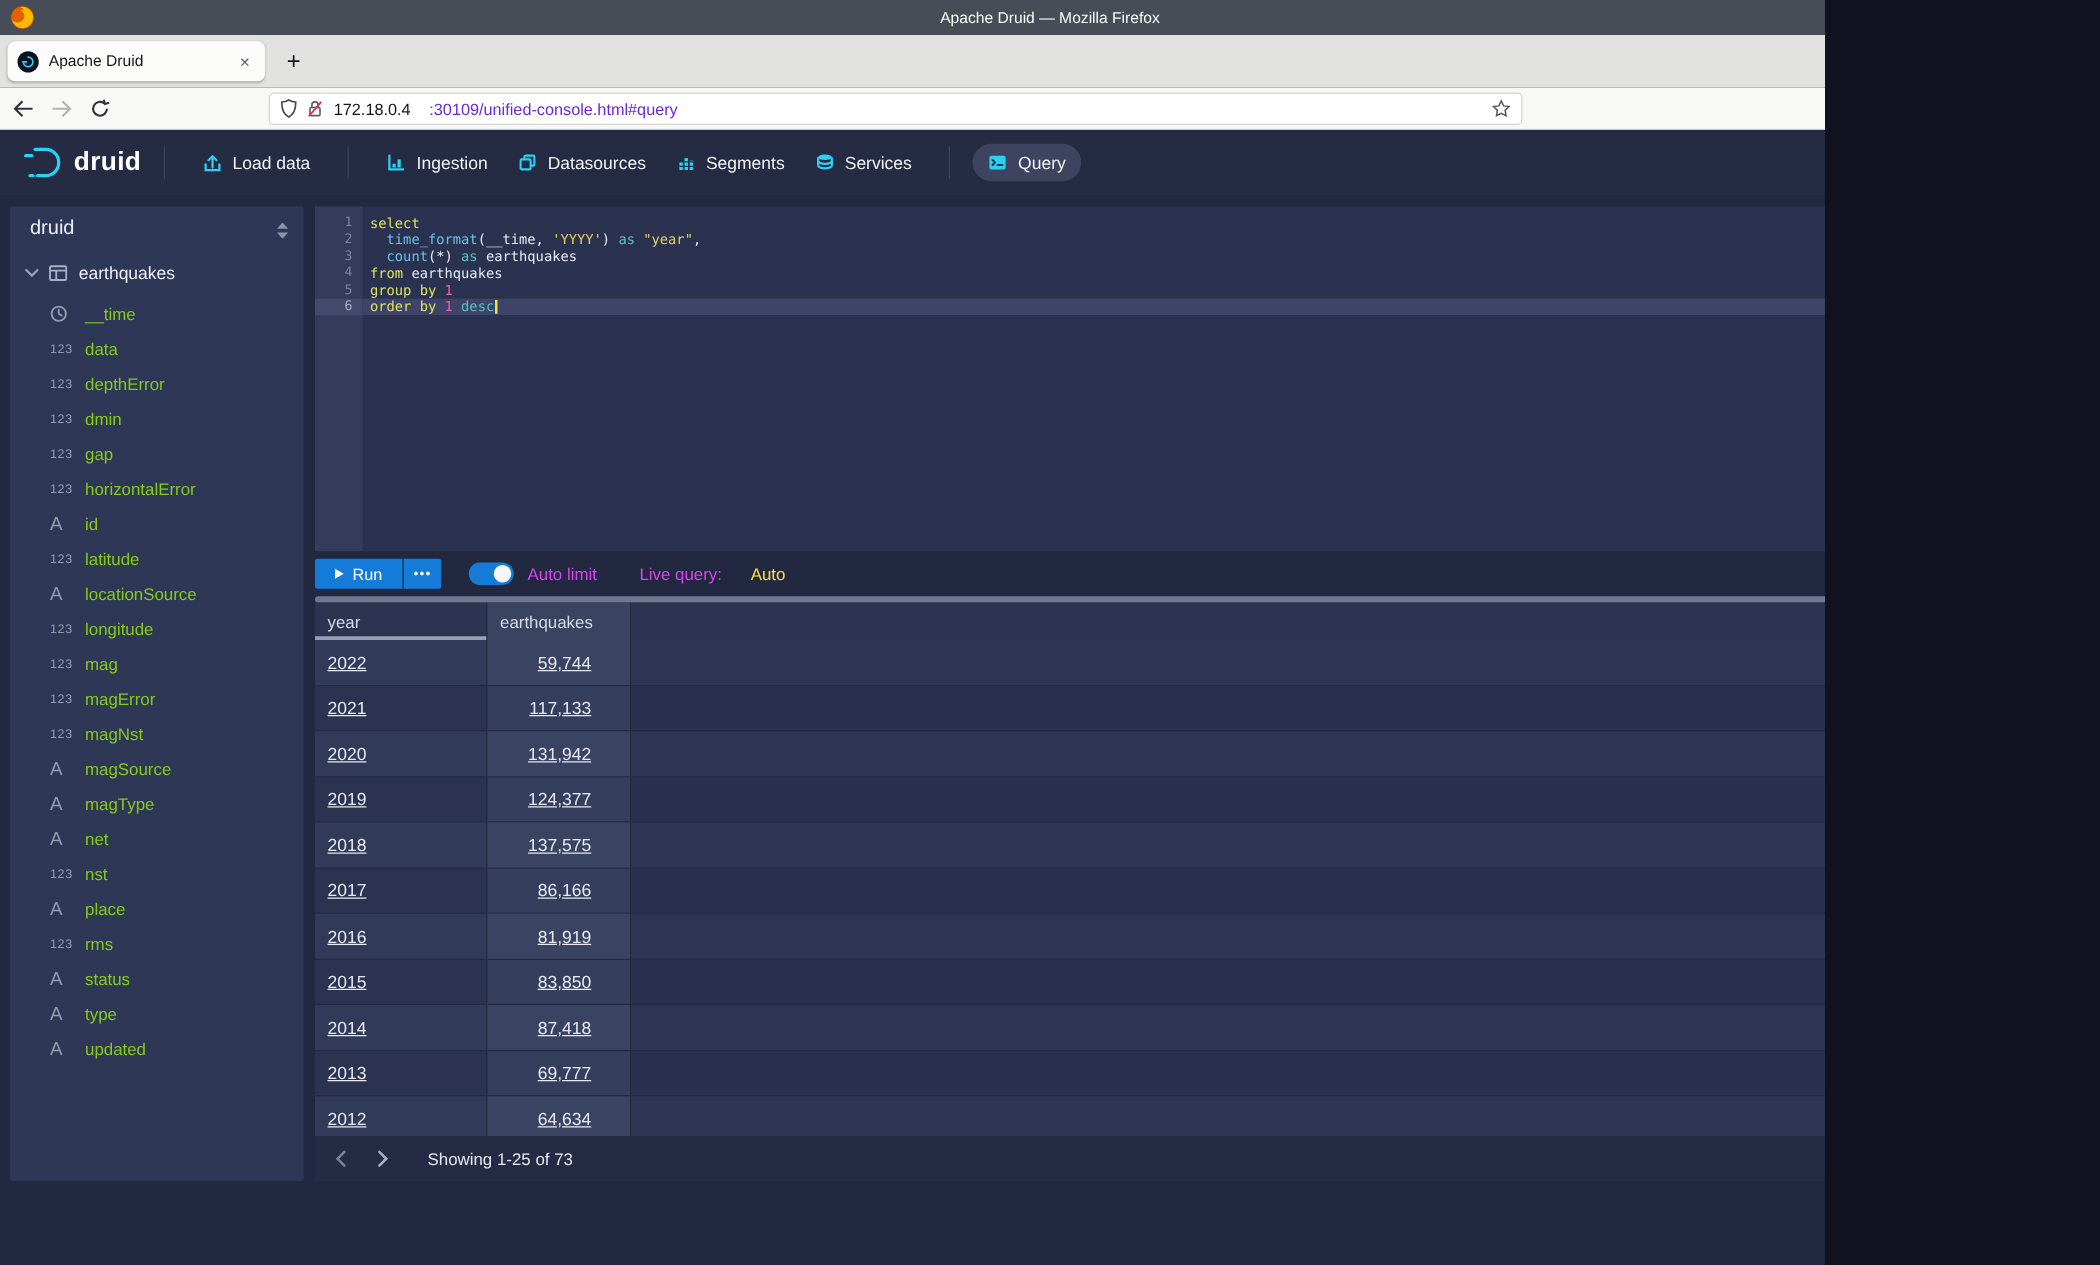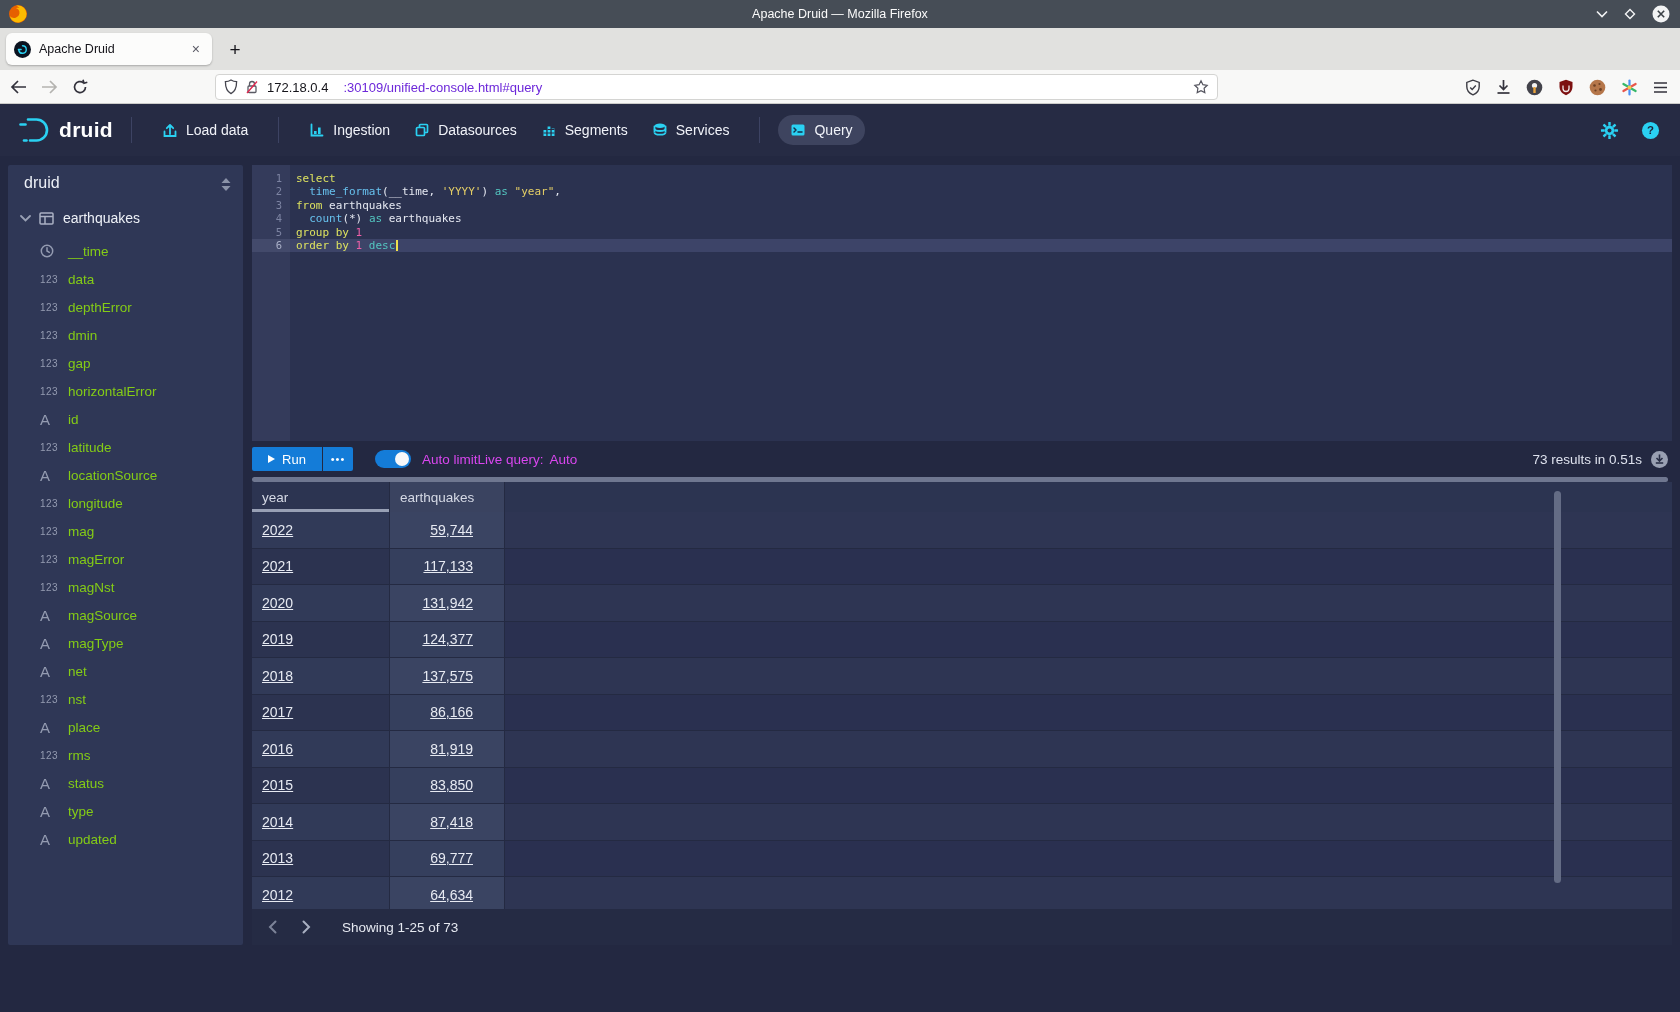--- a/index.html
+++ b/index.html
@@ -1,16 +1,16 @@
 <!DOCTYPE html>
 <html><head>
 <meta charset="utf-8">
 <style>
   html,body{margin:0;padding:0;background:#10131f;}
-  .screen{position:relative;width:1680px;height:1012px;overflow:hidden;
+  .screen{position:relative;width:1460px;height:1012px;overflow:hidden;
           font-family:"Liberation Sans",sans-serif;-webkit-font-smoothing:antialiased;}
   svg{display:block;}
 
   
   .titlebar{position:absolute;left:0;top:0;width:1680px;height:28px;background:#464d56;}
   .fxlogo{position:absolute;left:8px;top:4px;}
   .wtitle{position:absolute;left:0;right:0;top:0;height:28px;line-height:28px;text-align:center;
           color:#fbfbfb;font-size:12.5px;}
   .wctrls{position:absolute;right:10px;top:0;height:28px;display:flex;align-items:center;gap:16px;}
 
@@ -83,22 +83,22 @@
   .runbar{position:absolute;left:252px;top:291px;width:1420px;height:24px;display:flex;align-items:center;}
   .btn-run{height:24px;width:70px;background:#147cd8;border:none;border-radius:2px 0 0 2px;color:#fff;
            display:flex;align-items:center;justify-content:center;gap:7px;font-size:13px;font-family:inherit;}
   .play{width:0;height:0;border-left:7px solid #fff;border-top:4.5px solid transparent;border-bottom:4.5px solid transparent;}
   .btn-more{height:24px;width:30px;background:#147cd8;border:none;border-radius:0 2px 2px 0;margin-left:1px;color:#fff;
             font-size:11px;letter-spacing:1px;line-height:10px;}
   .toggle{width:36px;height:18px;border-radius:10px;background:#147cd8;position:relative;margin-left:22px;}
   .knob{position:absolute;right:2px;top:2px;width:14px;height:14px;border-radius:50%;background:#f6f7f9;}
   .lbl{font-size:13.5px;color:#d946ef;}
   .autolimit{margin-left:11px;}
-  .livequery{}
-  .lq-val{color:#d946ef;margin-left:6px;font-size:13.5px;}
+  .livequery{margin-left:34px;}
+  .lq-val{color:#fde047;margin-left:23px;font-size:13.5px;}
   .run-right{margin-left:auto;display:flex;align-items:center;gap:9px;}
   .summary{font-size:13.5px;color:#dee2ee;}
   .dlcircle{width:17px;height:17px;border-radius:50%;background:#99a0b2;display:flex;align-items:center;justify-content:center;margin-right:4px;}
 
   
   .hscroll{position:absolute;left:252px;top:321px;width:1416px;height:5px;}
   .hthumb{width:100%;height:5px;border-radius:3px;background:#6f7790;}
 
   
   .results{position:absolute;left:252px;top:326px;width:1420px;height:427px;overflow:hidden;}
@@ -481,22 +481,22 @@
           <div class="gln">1</div>
           <div class="gln">2</div>
           <div class="gln">3</div>
           <div class="gln">4</div>
           <div class="gln">5</div>
           <div class="gln act">6</div>
         </div>
       <div class="codearea" id="code">
           <div class="cline"><span class="tk-kw">select</span></div>
           <div class="cline"><span class="tk-pl">  </span><span class="tk-fn">time_format</span><span class="tk-pl">(__time, </span><span class="tk-str">'YYYY'</span><span class="tk-pl">) </span><span class="tk-op">as</span><span class="tk-pl"> </span><span class="tk-str">"year"</span><span class="tk-pl">,</span></div>
+          <div class="cline"><span class="tk-pl">  </span><span class="tk-fn">count</span><span class="tk-pl">(*) </span><span class="tk-op">as</span><span class="tk-pl"> earthquakes</span></div>
           <div class="cline"><span class="tk-kw">from</span><span class="tk-pl"> earthquakes</span></div>
-          <div class="cline"><span class="tk-pl">  </span><span class="tk-fn">count</span><span class="tk-pl">(*) </span><span class="tk-op">as</span><span class="tk-pl"> earthquakes</span></div>
           <div class="cline"><span class="tk-kw">group by</span><span class="tk-pl"> </span><span class="tk-num">1</span></div>
           <div class="cline act"><span class="tk-kw">order by</span><span class="tk-pl"> </span><span class="tk-num">1</span><span class="tk-pl"> </span><span class="tk-op">desc</span><span class="cursor"></span></div>
         </div>
     </div>
 
     <div class="runbar">
       <button class="btn-run">
         <span class="play"></span>
         <span>Run</span>
       </button>

